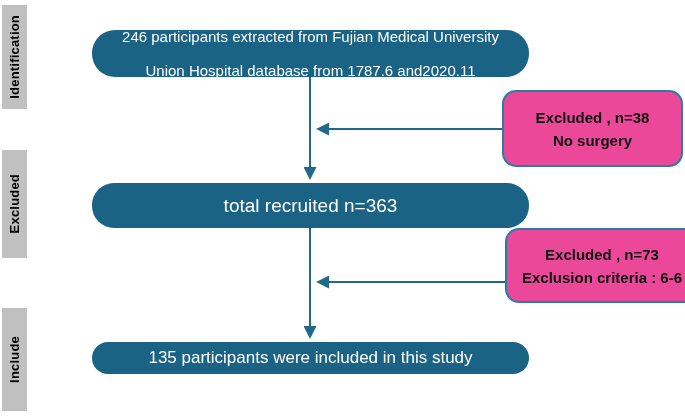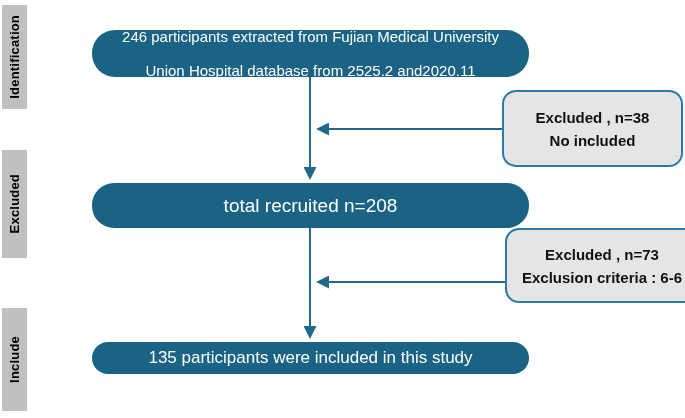--- a/index.html
+++ b/index.html
@@ -56,21 +56,21 @@
     justify-content:center;
     text-align:center;
     gap:13px;
   }
   .node-top{top:30px;height:47px;border-radius:23px;font-size:15px;line-height:21px;}
   .node-mid{top:183px;height:45px;border-radius:22px;font-size:19px;}
   .node-bottom{top:342px;height:32px;border-radius:23px;font-size:17px;}
   
   .outbox{
     position:absolute;
-    background:#e5e5e5;
+    background:#ec4899;
     border:2px solid var(--box-border);
     border-radius:14px;
     display:flex;
     flex-direction:column;
     align-items:center;
     justify-content:center;
     text-align:center;
     font-weight:700;
     font-size:15px;
     line-height:23px;
@@ -107,33 +107,33 @@
       </marker>
     </defs>
     <line x1="310" y1="77" x2="310" y2="178" stroke="var(--arrow)" stroke-width="2" marker-end="url(#ah)"></line>
     <line x1="310" y1="228" x2="310" y2="337" stroke="var(--arrow)" stroke-width="2" marker-end="url(#ah)"></line>
     <line x1="502" y1="129" x2="318" y2="129" stroke="var(--arrow)" stroke-width="2" marker-end="url(#ah)"></line>
     <line x1="505" y1="282" x2="318" y2="282" stroke="var(--arrow)" stroke-width="2" marker-end="url(#ah)"></line>
   </svg>
 
   <div class="node node-top">
     <div>246 participants extracted from Fujian Medical University</div>
-    <div>Union Hospital database from 2525.2 and2020.11</div>
+    <div>Union Hospital database from 1787.6 and2020.11</div>
   </div>
 
   <div class="node node-mid">
-    <div>total recruited n=208</div>
+    <div>total recruited n=363</div>
   </div>
 
   <div class="node node-bottom">
     <div>135 participants were included in this study</div>
   </div>
 
   <div class="outbox outbox-1">
     <div>Excluded , n=38</div>
-    <div>No included</div>
+    <div>No surgery</div>
   </div>
   <div class="outbox outbox-2">
     <div>Excluded , n=73</div>
     <div>Exclusion criteria : 6-6</div>
   </div>
 
 </div>
 
 </body></html>

